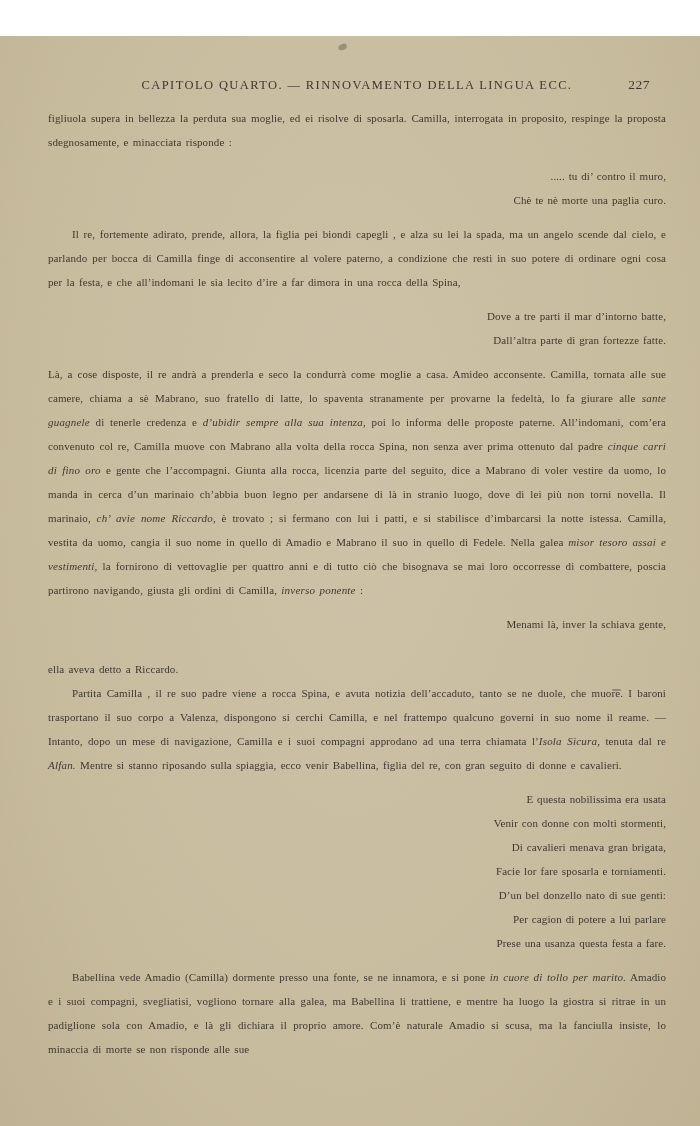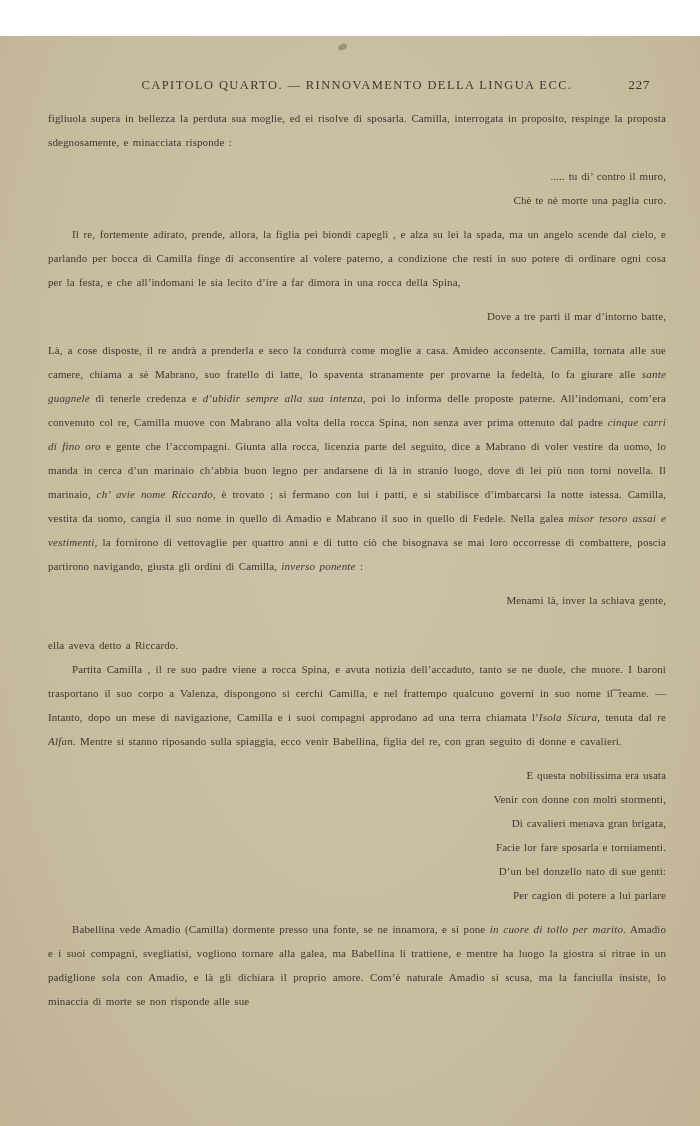--- a/index.html
+++ b/index.html
@@ -93,36 +93,38 @@
 
     <div class="verse v1">
         <div class="verse-line">..... tu di’ contro il muro,</div>
         <div class="verse-line">Chè te nè morte una paglia curo.</div>
       </div>
 
     <p class="para indent"><span>Il re, fortemente adirato, prende, allora, la figlia pei biondi capegli , e alza su lei la spada, ma un angelo scende dal cielo, e parlando per bocca di Camilla finge di acconsentire al volere paterno, a condizione che resti in suo potere di ordinare ogni cosa per la festa, e che all’indomani le sia lecito d’ire a far dimora in una rocca della Spina,</span></p>
 
     <div class="verse v2">
         <div class="verse-line">Dove a tre parti il mar d’intorno batte,</div>
+        <div class="verse-line">Dall’altra parte di gran fortezze fatte.</div>
       </div>
 
     <p class="para noindent"><span>Là, a cose disposte, il re andrà a prenderla e seco la condurrà come moglie a casa. Amideo acconsente. Camilla, tornata alle sue camere, chiama a sè Mabrano, suo fratello di latte, lo spaventa stranamente per provarne la fedeltà, lo fa giurare alle </span><em>sante guagnele</em><span> di tenerle credenza e </span><em>d’ubidir sempre alla sua intenza</em><span>, poi lo informa delle proposte paterne. All’indomani, com’era convenuto col re, Camilla muove con Mabrano alla volta della rocca Spina, non senza aver prima ottenuto dal padre </span><em>cinque carri di fino oro</em><span> e gente che l’accompagni. Giunta alla rocca, licenzia parte del seguito, dice a Mabrano di voler vestire da uomo, lo manda in cerca d’un marinaio ch’abbia buon legno per andarsene di là in stranio luogo, dove di lei più non torni novella. Il marinaio, </span><em>ch’ avie nome Riccardo</em><span>, è trovato ; si fermano con lui i patti, e si stabilisce d’imbarcarsi la notte istessa. Camilla, vestita da uomo, cangia il suo nome in quello di Amadio e Mabrano il suo in quello di Fedele. Nella galea </span><em>misor tesoro assai e vestimenti</em><span>, la fornirono di vettovaglie per quattro anni e di tutto ciò che bisognava se mai loro occorresse di combattere, poscia partirono navigando, giusta gli ordini di Camilla, </span><em>inverso ponente</em><span> :</span></p>
 
     <div class="verse v3">
         <div class="verse-line">Menami là, inver la schiava gente,</div>
       </div>
 
     <p class="para noindent"><span>ella aveva detto a Riccardo.</span></p>
 
     <p class="para indent"><span>Partita Camilla , il re suo padre viene a rocca Spina, e avuta notizia dell’accaduto, tanto se ne duole, che muore. I baroni trasportano il suo corpo a Valenza, dispongono si cerchi Camilla, e nel frattempo qualcuno governi in suo nome il reame. — Intanto, dopo un mese di navigazione, Camilla e i suoi compagni approdano ad una terra chiamata l’</span><em>Isola Sicura,</em><span> tenuta dal re </span><em>Alfan.</em><span> Mentre si stanno riposando sulla spiaggia, ecco venir Babellina, figlia del re, con gran seguito di donne e cavalieri.</span></p>
 
     <div class="verse v4">
         <div class="verse-line">E questa nobilissima era usata</div>
         <div class="verse-line">Venir con donne con molti stormenti,</div>
         <div class="verse-line">Di cavalieri menava gran brigata,</div>
         <div class="verse-line">Facie lor fare sposarla e torniamenti.</div>
         <div class="verse-line">D’un bel donzello nato di sue genti:</div>
         <div class="verse-line">Per cagion di potere a lui parlare</div>
+        <div class="verse-line">Prese una usanza questa festa a fare.</div>
       </div>
 
     <p class="para indent"><span>Babellina vede Amadio (Camilla) dormente presso una fonte, se ne innamora, e si pone </span><em>in cuore di tollo per marito.</em><span> Amadio e i suoi compagni, svegliatisi, vogliono tornare alla galea, ma Babellina li trattiene, e mentre ha luogo la giostra si ritrae in un padiglione sola con Amadio, e là gli dichiara il proprio amore. Com’è naturale Amadio si scusa, ma la fanciulla insiste, lo minaccia di morte se non risponde alle sue</span></p>
   </div>
 </div>
 
 </body></html>

